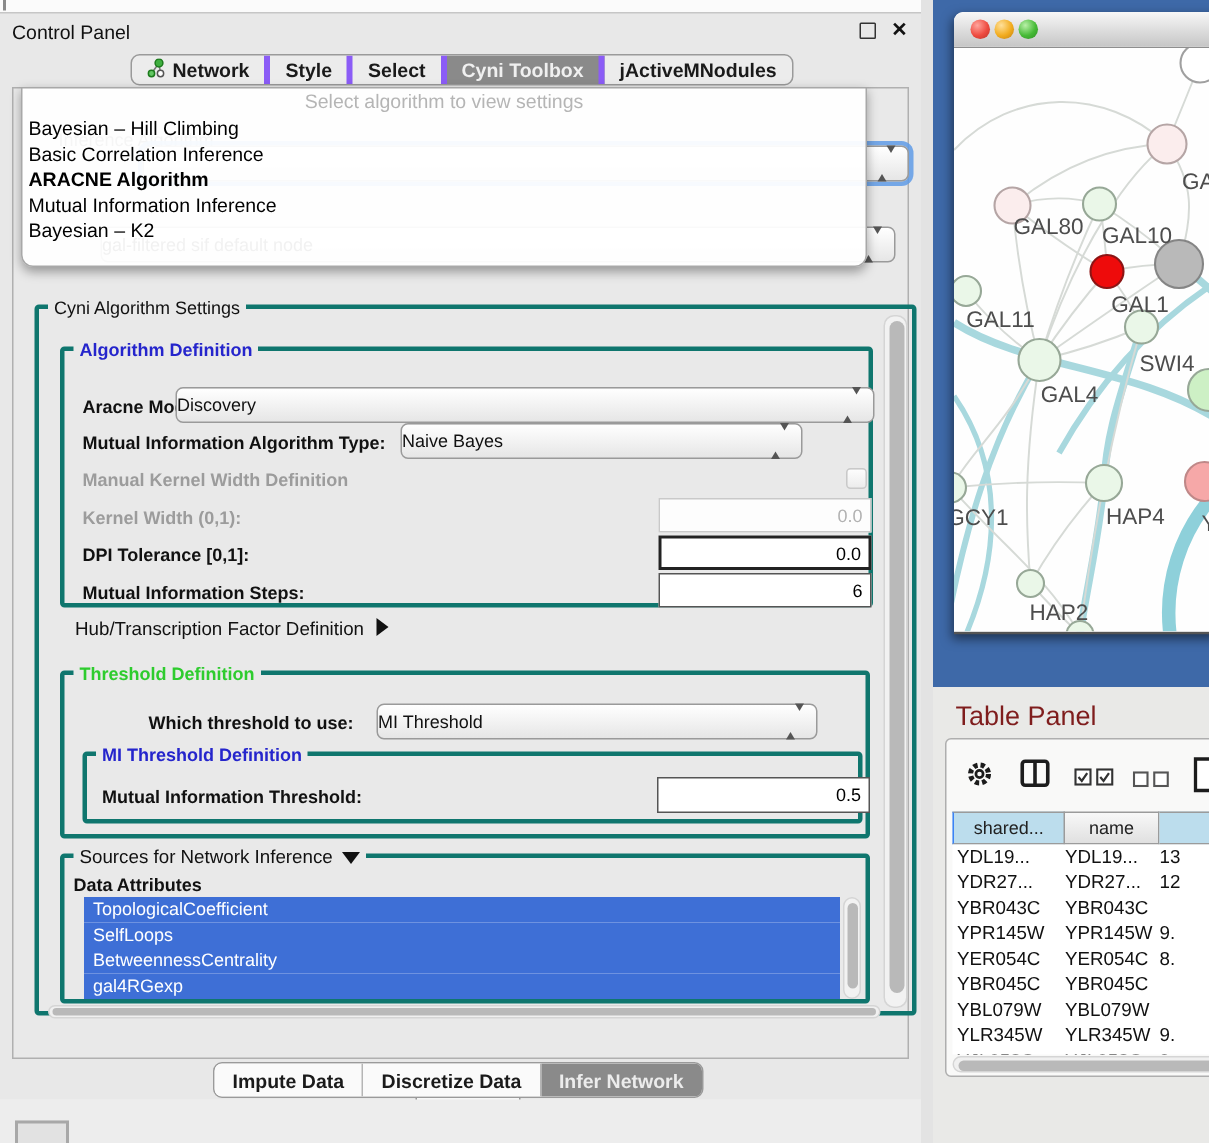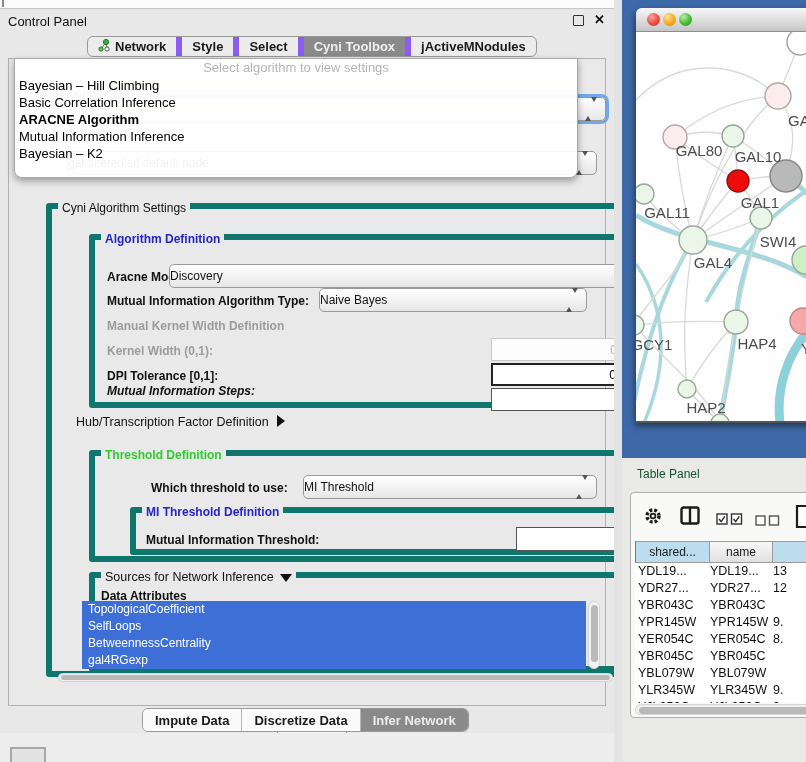--- a/index.html
+++ b/index.html
@@ -11,21 +11,21 @@
   .top-strip { left:0; top:0; width:614px; height:8px; background:#fbfbfb; }
   .corner-artifact { left:2px; top:0; width:2px; height:7px; background:#8a8a8a; }
   .cp-window { left:0; top:8px; width:614px; height:725px; background:#e8e8e8; border-top:1px solid #c6c6c6; }
   .cp-titlebar { left:0; top:0; width:100%; height:24px; }
   .cp-title { left:8px; top:5px; font-size:13px; color:#111; }
   .float-icon { right:30px; top:6px; width:11px; height:11px; border:1.5px solid #333; border-radius:1px; }
   .close-icon { right:9px; top:3px; font-size:13px; font-weight:bold; color:#111; }
 
   
   .tabbar { left:87px; top:27px; height:21px; display:flex; border:1px solid #9a9a9a; border-radius:6px; overflow:hidden; background:#ececec; }
-  .tab { display:flex; align-items:center; justify-content:center; font-size:13px; font-weight:bold; color:#1a1a1a; border-right:6px solid #8b5cf6; padding:0 10px; }
+  .tab { display:flex; align-items:center; justify-content:center; font-size:13px; font-weight:bold; color:#1a1a1a; border-right:4px solid #8b5cf6; padding:0 10px; }
   .tab:last-child { border-right:none; }
   .tab.selected { background:#8a8a8a; color:#f0f0f0; }
   .tab .net-ic { margin-right:5px; }
 
   
   .content-panel { left:8px; top:49px; width:598px; height:648px; background:#e9e9e9; border:1px solid #b0b0b0; }
 
   
   .combo { position:absolute; border:1px solid #9a9a9a; border-radius:5px; background:linear-gradient(#ffffff,#e6e6e6); font-size:12px; color:#111; display:flex; align-items:center; padding-left:0; height:24px; }
   .combo .stepper { position:absolute; right:8px; top:50%; transform:translateY(-50%); }
@@ -35,21 +35,21 @@
 
   
   .algo-popup { left:14px; top:49px; width:564px; height:120px; background:rgba(255,255,255,.94); border:1px solid #a8a8a8; border-radius:0 0 8px 8px; box-shadow:0 3px 7px rgba(0,0,0,.35); z-index:5; }
   .popup-placeholder { height:18px; line-height:18px; text-align:center; color:#b5b5b5; font-size:13px; }
   .popup-item { height:17px; line-height:17px; font-size:13px; color:#000; padding-left:4px; white-space:nowrap; }
   .popup-item.selected { font-weight:bold; }
 
   .ghost-label { font-size:12px; color:#555; z-index:1; }
 
   
-  .groupbox { position:absolute; border:6px solid #0f766e; border-radius:3px;margin-left:23px; }
+  .groupbox { position:absolute; border:3px solid #0f766e; border-radius:3px; }
   .group-title { position:absolute; top:-8px; left:6px; background:#e9e9e9; padding:0 4px; font-size:12px; font-weight:bold; color:#111; white-space:nowrap; }
   .group-title.plain { font-weight:normal; }
 
   .flabel { position:absolute; font-size:12px; font-weight:bold; color:#111; white-space:nowrap; }
   .flabel.disabled { color:#9c9c9c; }
   .tfield { position:absolute; background:#fff; font-size:12px; color:#000; text-align:right; padding:0 5px; display:flex; align-items:center; justify-content:flex-end; }
   .tfield.disabled { background:#fdfdfd; border:1px solid #c9c9c9; color:#b2b2b2; }
   .tfield.strong { border:2px solid #222; }
   .tfield.normal { border:1px solid #555; }
   .checkbox { position:absolute; width:14px; height:14px; border:1.5px solid #c9c9c9; border-radius:3px; background:linear-gradient(#fdfdfd,#ececec); }
@@ -82,21 +82,21 @@
   .net-titlebar { left:0; top:0; width:100%; height:24px; background:linear-gradient(#f7f7f7,#c6c6c6); border-bottom:1px solid #8e8e8e; border-radius:6px 0 0 0; }
   .light { position:absolute; top:5px; width:13px; height:13px; border-radius:50%; }
   .light.red   { left:11px; background:radial-gradient(circle at 35% 30%, #ffa59d, #ee4b40 55%, #b93429); }
   .light.yellow{ left:27px; background:radial-gradient(circle at 35% 30%, #ffe09a, #f2ac1e 55%, #c07f12); }
   .light.green { left:43px; background:radial-gradient(circle at 35% 30%, #b9f0a8, #46ba36 55%, #2f8f24); }
   .net-canvas { left:0; top:24px; width:176px; height:389px; background:#fefefe; }
   .net-canvas svg { display:block; }
 
   
   .table-region { left:622px; top:458px; width:184px; height:304px; background:#e9e9e7; }
-  .tp-title { left:15px; top:9px; font-size:12px; color:#14532d; }
+  .tp-title { left:15px; top:9px; font-size:18px; color:#7f1d1d; }
   .tp-panel { left:8px; top:34px; width:190px; height:226px; background:#f9f9f8; border:1px solid #aeaeae; border-radius:4px; }
   .tp-toolbar-icon { position:absolute; }
   .tp-header { left:4px; top:48px; height:22px; display:flex; }
   .tp-hcell { font-size:12px; color:#222; display:flex; align-items:center; justify-content:center; border:1px solid #9b9b9b; border-left:none; }
   .tp-hcell:first-child { border-left:1px solid #3b82f6; }
   .tp-hcell.gray { background:linear-gradient(#f8f8f8,#e0e0e0); }
   .tp-rows { left:4px; top:70px; width:186px; height:140px; background:#fff; overflow:hidden; font-size:12.5px; color:#111; }
   .tp-row { height:17px; line-height:17px; display:flex; white-space:nowrap; }
   .tp-c1 { width:75px; padding-left:3px; overflow:hidden; }
   .tp-c2 { width:63px; overflow:hidden; }
@@ -176,21 +176,21 @@
 
         <div class="flabel disabled" style="left:12px; top:79px;">Manual Kernel Width Definition</div>
         <div class="checkbox" style="left:521px; top:78px;"></div>
 
         <div class="flabel disabled" style="left:12px; top:104px;">Kernel Width (0,1):</div>
         <div class="tfield disabled" style="left:396px; top:98px; width:142px; height:23px;">0.0</div>
 
         <div class="flabel" style="left:12px; top:129px;">DPI Tolerance [0,1]:</div>
         <div class="tfield strong" style="left:396px; top:123px; width:142px; height:23px;">0.0</div>
 
-        <div class="flabel" style="left:12px; top:144px;font-style:italic;">Mutual Information Steps:</div>
+        <div class="flabel" style="left:12px; top:154px;">Mutual Information Steps:</div>
         <div class="tfield normal" style="left:396px; top:148px; width:142px; height:23px;">6</div>
       </div>
 
       <div class="abs" style="left:24px; top:206px; font-size:12.5px; color:#111;">
         <span>Hub/Transcription Factor Definition</span><span class="tri-right"></span>
       </div>
 
       <div class="groupbox" style="left:14px; top:241px; width:540px; height:112px;">
         <span class="group-title" style="color:#2ecc2e;">Threshold Definition</span>
 

